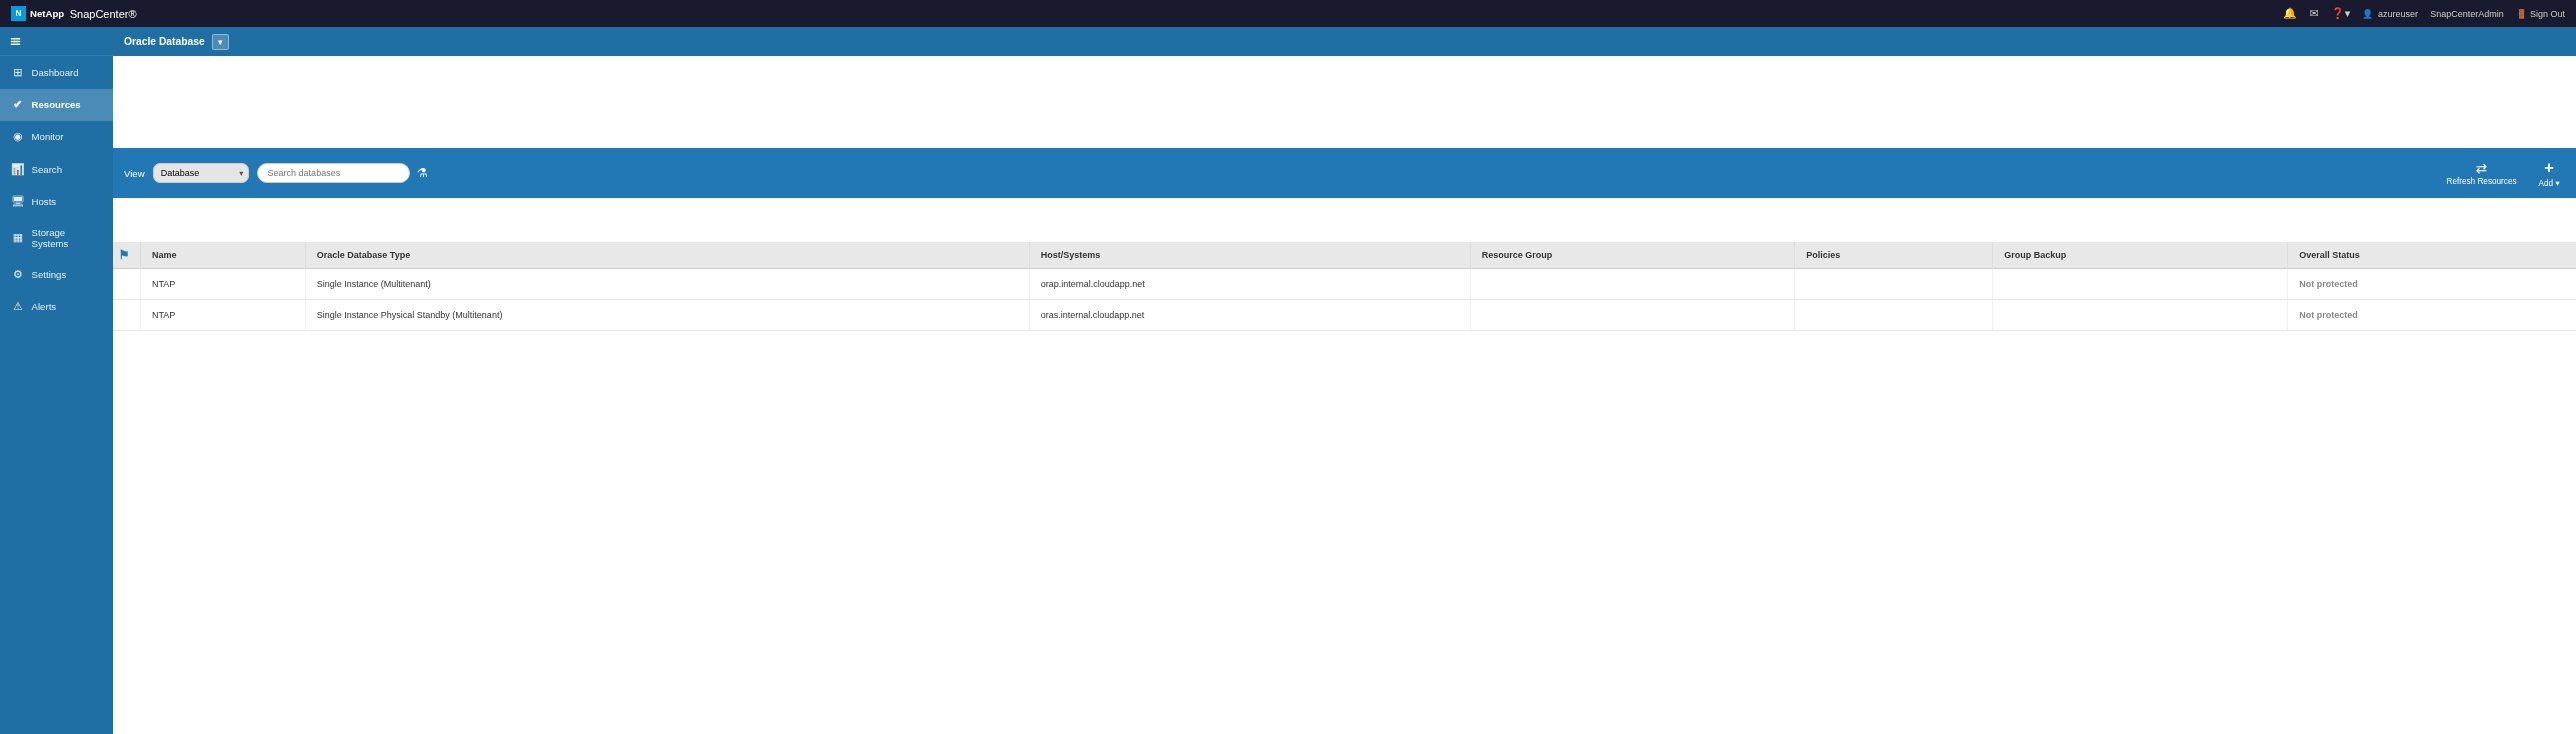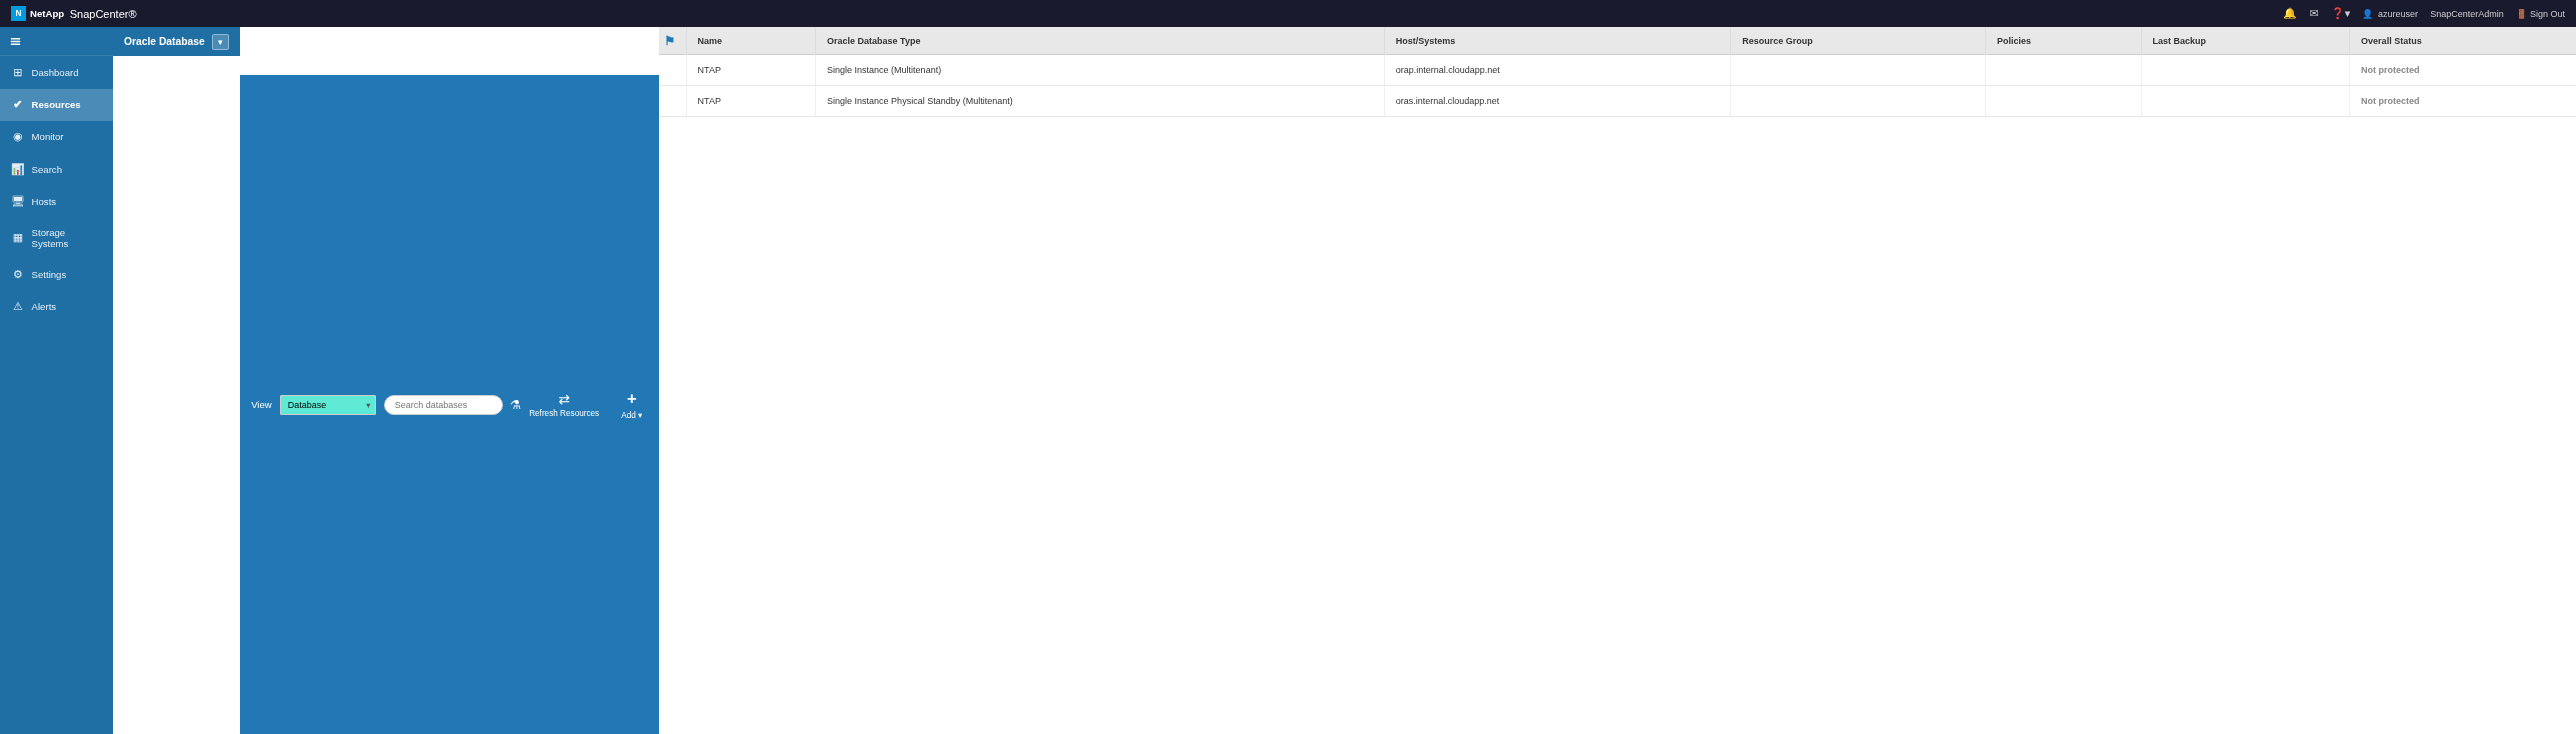--- a/index.html
+++ b/index.html
@@ -122,21 +122,23 @@
       text-align: center;
       font-size: 11px;
       flex-shrink: 0;
     }
 
     
     .content-area {
       flex: 1;
       background: white;
       display: flex;
+      flex-direction: column;
       overflow: hidden;
+      gap: 44px;
     }
 
     
     .oracle-header {
       background: #1f6fa5;
       color: white;
       height: 29px;
       display: flex;
       align-items: center;
       padding: 0 11px;
@@ -177,46 +179,46 @@
       color: white;
       font-size: 9.6px;
     }
     .view-select-wrapper {
       position: relative;
       display: inline-flex;
       align-items: center;
     }
     .view-select {
       appearance: none;
-      background: #5eead4;
+      background: #e5e5e5;
       border: 0.7px solid #ccc;
       padding: 4.1px 19px 4.1px 6.9px;
       font-size: 9px;
-      border-radius: 1px;
+      border-radius: 7px;
       cursor: pointer;
       min-width: 96px;
     }
     .view-select-arrow {
       position: absolute;
       right: 5.5px;
       pointer-events: none;
       color: #555;
       font-size: 8.2px;
     }
     .search-wrapper {
       display: flex;
       align-items: center;
       gap: 4.1px;
     }
     .search-input {
       border: 0.7px solid #ccc;
       border-radius: 13.7px;
       padding: 4.1px 9.6px;
       font-size: 9px;
-      width: 119px;
+      width: 153px;
       outline: none;
     }
     .filter-btn {
       background: none;
       border: none;
       cursor: pointer;
       color: white;
       font-size: 12.3px;
       padding: 2.7px;
     }
@@ -423,21 +425,21 @@
         <thead>
           <tr>
             <th class="flag-col">
               <span style="color:#2278b5;font-size:12.3px;">⚑</span>
             </th>
             <th>Name</th>
             <th>Oracle Database Type</th>
             <th>Host/Systems</th>
             <th>Resource Group</th>
             <th>Policies</th>
-            <th>Last Backup</th>
+            <th>Group Backup</th>
             <th>Overall Status</th>
           </tr>
         </thead>
         <tbody id="table-body">
             <tr>
     <td class="flag-cell"></td>
     <td>NTAP</td>
     <td>Single Instance (Multitenant)</td>
     <td>orap.internal.cloudapp.net</td>
     <td></td>

